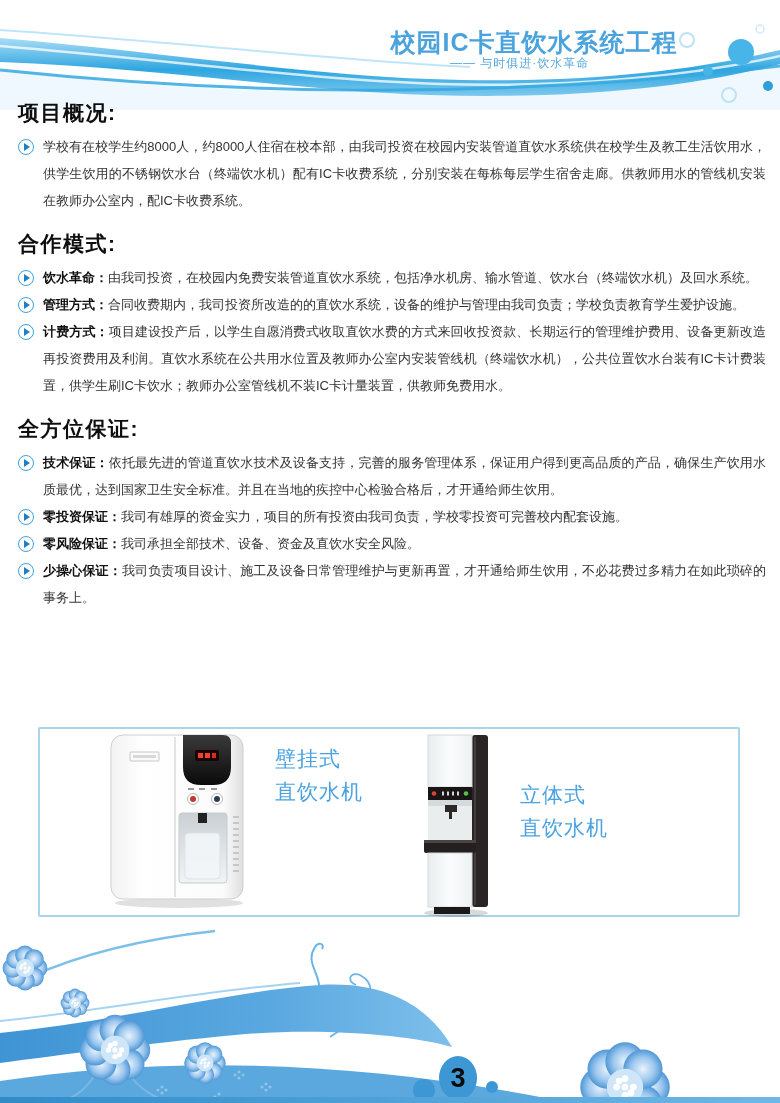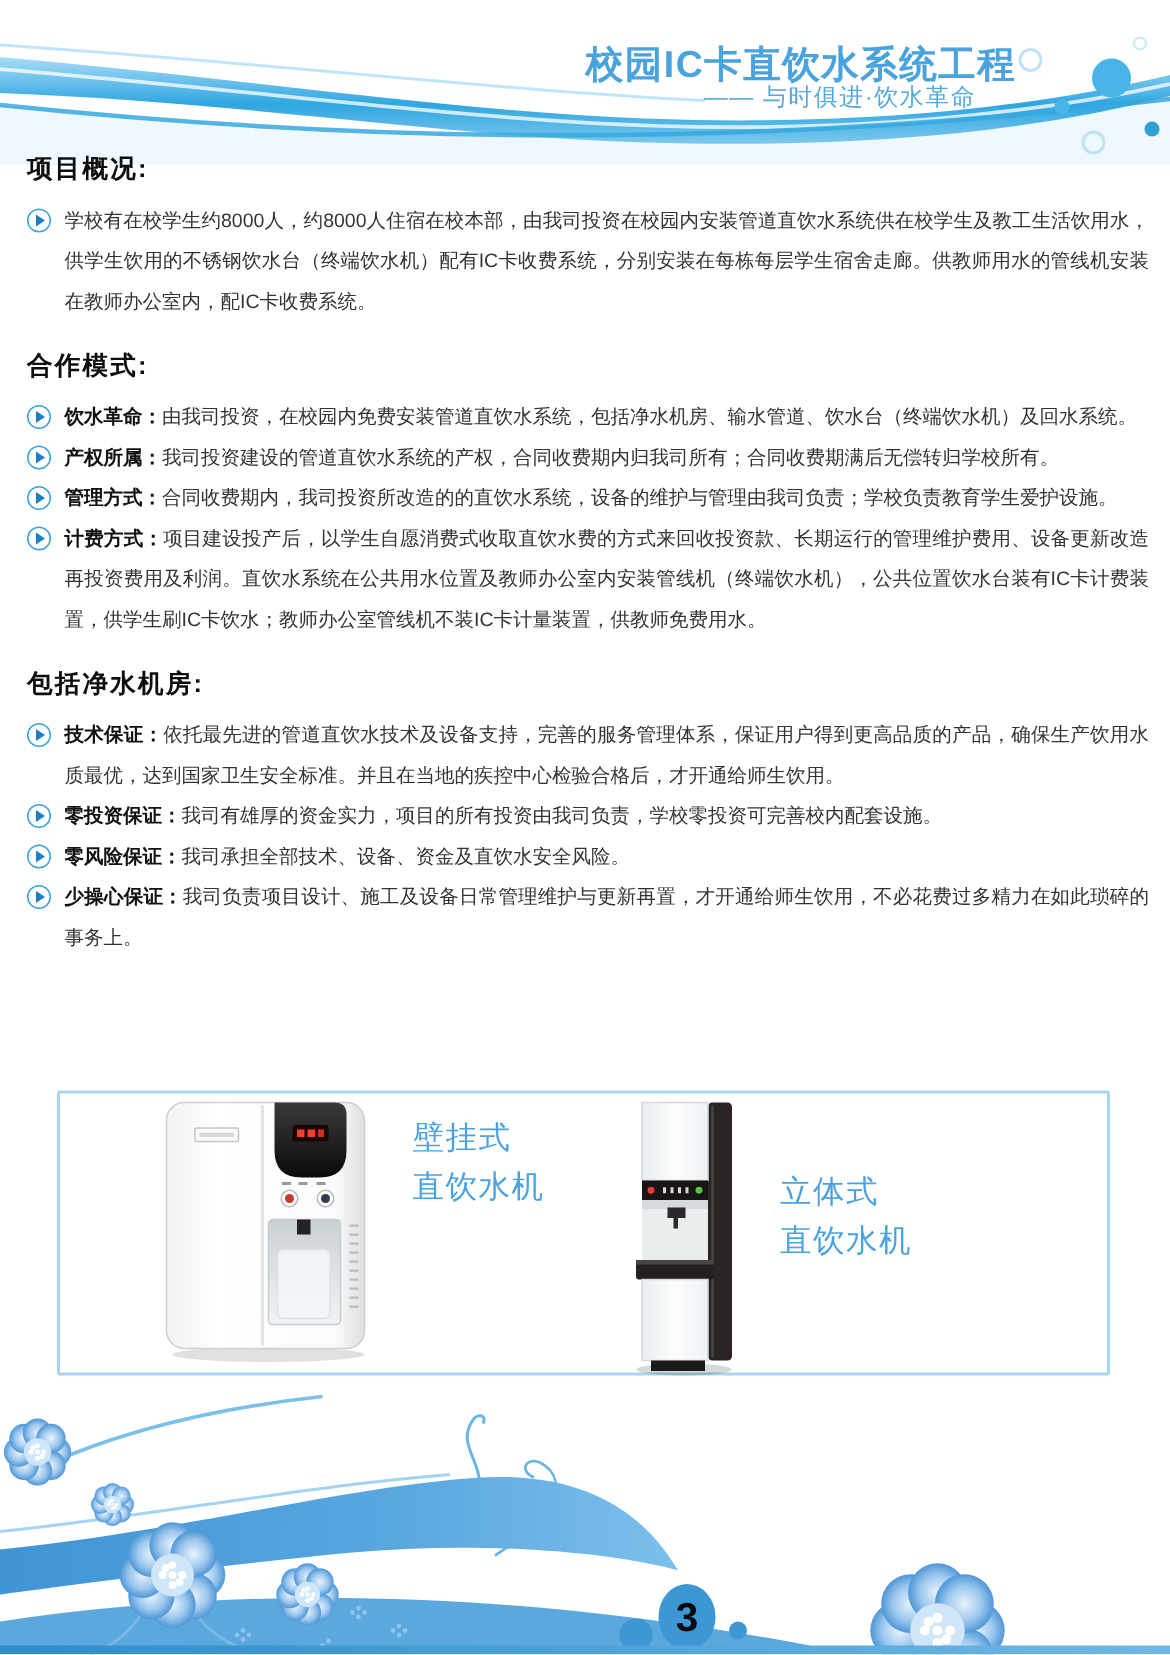--- a/index.html
+++ b/index.html
@@ -7,27 +7,27 @@
     position:relative; width:780px; height:1103px; overflow:hidden;
     background:#ffffff; font-family:"Liberation Sans", sans-serif;
   }
   
   .header-art{position:absolute;left:0;top:0;width:780px;height:110px;}
   .page-title{
     position:absolute; left:354px; top:26px; width:360px; text-align:center;
     font-size:25px; font-weight:bold; color:#4aa3dd; letter-spacing:1px;
   }
   .page-subtitle{
-    position:absolute; left:450px; top:55px; width:220px; text-align:center;
-    font-size:16px; color:#57a9dd; letter-spacing:1px;
+    position:absolute; left:450px; top:55px; width:220px; 
+    font-size:12px; color:#57a9dd; letter-spacing:1px;
   }
   
   .content{position:absolute; left:18px; top:100px; width:748px;}
   .section h2{
-    margin:0 0 7px 0; font-size:17px; font-weight:bold; color:#0e0e0e;
+    margin:0 0 7px 0; font-size:21px; font-weight:bold; color:#0e0e0e;
     letter-spacing:1.5px; line-height:26px;
   }
   .section{margin-bottom:0;}
   .section + .section h2{margin-top:17px;}
   .section ul{list-style:none; margin:0; padding:0;}
   .section li{
     position:relative; padding-left:25px; font-size:13px; line-height:27px;
     color:#333; text-align:justify;
   }
   .section li b{color:#111;}
@@ -109,35 +109,31 @@
 
     <div class="section">
       <h2>合作模式:</h2>
       <ul>
         <li>
           <span class="bullet"></span>
           <b>饮水革命：</b><span>由我司投资，在校园内免费安装管道直饮水系统，包括净水机房、输水管道、饮水台（终端饮水机）及回水系统。</span>
         </li>
         <li>
           <span class="bullet"></span>
-          <b>产权所属：</b><span>我司投资建设的管道直饮水系统的产权，合同收费期内归我司所有；合同收费期满后无偿转归学校所有。</span>
-        </li>
-        <li>
-          <span class="bullet"></span>
           <b>管理方式：</b><span>合同收费期内，我司投资所改造的的直饮水系统，设备的维护与管理由我司负责；学校负责教育学生爱护设施。</span>
         </li>
         <li>
           <span class="bullet"></span>
           <b>计费方式：</b><span>项目建设投产后，以学生自愿消费式收取直饮水费的方式来回收投资款、长期运行的管理维护费用、设备更新改造再投资费用及利润。直饮水系统在公共用水位置及教师办公室内安装管线机（终端饮水机），公共位置饮水台装有IC卡计费装置，供学生刷IC卡饮水；教师办公室管线机不装IC卡计量装置，供教师免费用水。</span>
         </li>
       </ul>
     </div>
 
     <div class="section">
-      <h2>包括净水机房:</h2>
+      <h2>全方位保证:</h2>
       <ul>
         <li>
           <span class="bullet"></span>
           <b>技术保证：</b><span>依托最先进的管道直饮水技术及设备支持，完善的服务管理体系，保证用户得到更高品质的产品，确保生产饮用水质最优，达到国家卫生安全标准。并且在当地的疾控中心检验合格后，才开通给师生饮用。</span>
         </li>
         <li>
           <span class="bullet"></span>
           <b>零投资保证：</b><span>我司有雄厚的资金实力，项目的所有投资由我司负责，学校零投资可完善校内配套设施。</span>
         </li>
         <li>

